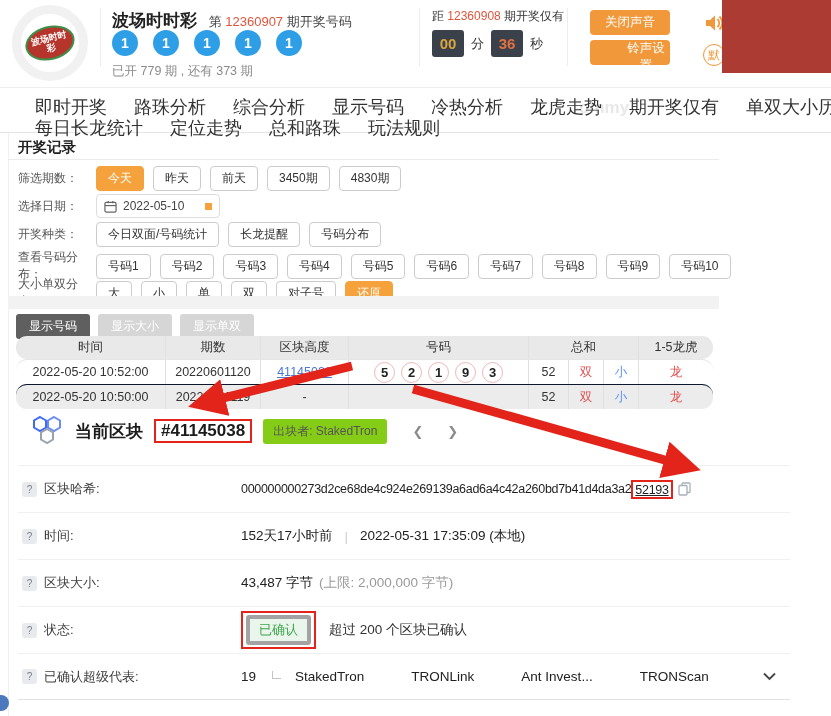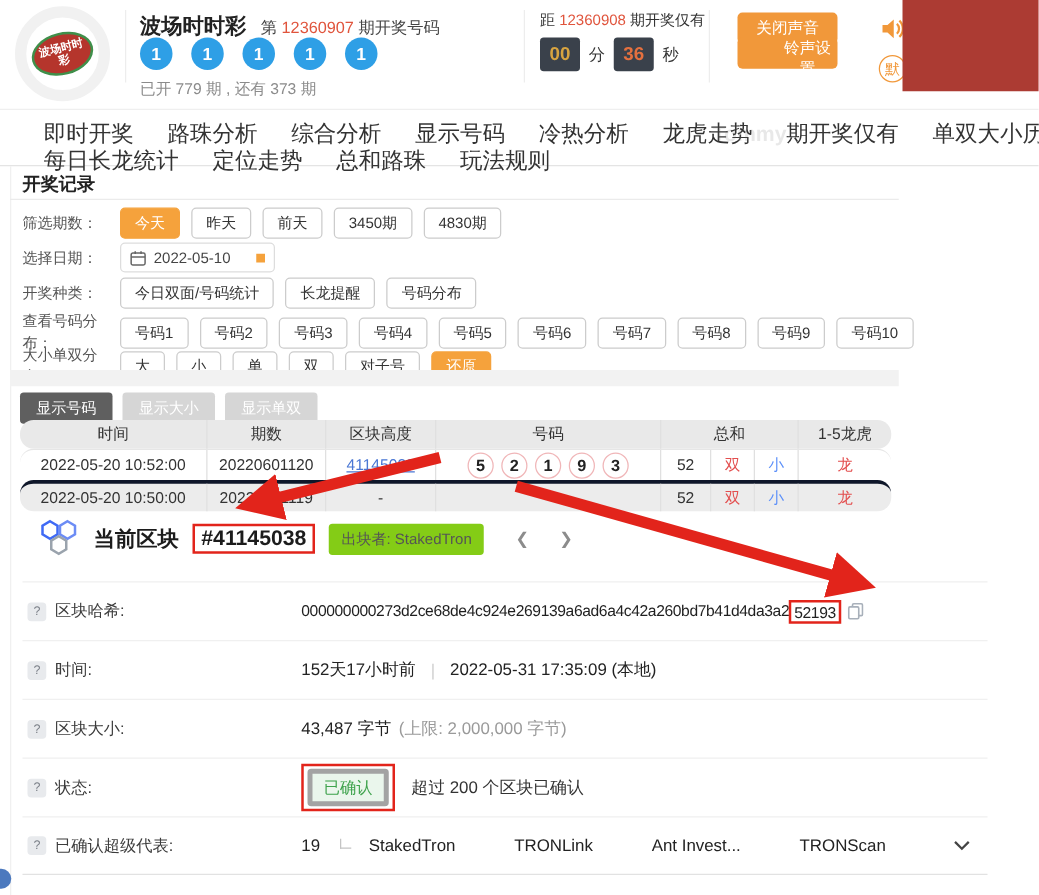--- a/index.html
+++ b/index.html
@@ -49,21 +49,21 @@
   .disp-btns { position:absolute; left:16px; top:314px; display:flex; gap:8px; }
   .disp-btn { border:none; border-radius:3px; color:#fff; font-size:12px; padding:4px 13px; background:#d6d6d6; cursor:pointer; font-family:inherit; }
   .disp-btn.active { background:#5f5f5f; }
   
   .tbl { position:absolute; left:16px; top:336px; width:697px; font-size:12.5px; }
   .trow { display:flex; align-items:stretch;border-radius:11px; }
   .tc { display:flex; align-items:center; justify-content:center; border-right:1px solid #e0e0e0; }
   .tc:last-child { border-right:none; }
   .thead { background:#e9e9e9; height:23px; color:#333; }
   .tbody1 { background:#fff; height:25px; border-top:1px solid #e6e6e6; }
-  .tbody2 { background:#ececec; height:25px; border-top:3px solid #0f172a; }
+  .tbody2 { background:#ececec; height:25px; border-top:1px solid #0f172a; }
   .c-time{width:150px;} .c-issue{width:95px;} .c-block{width:88px;} .c-nums{width:180px;}
   .c-sumh{width:110px;} .c-sum{width:40px;} .c-par{width:35px;} .c-size{width:35px;} .c-drag{width:74px;}
   .blk-link { color:#4a77d4; text-decoration:underline; cursor:pointer; }
   .numcircles { display:flex; gap:6px; }
   .ncirc { width:21px; height:21px; border-radius:50%; border:1px solid #f0b6b8; background:#fff; color:#222; font-weight:bold; font-size:13px; display:flex; align-items:center; justify-content:center; }
   .t-red { color:#e34f4f; } .t-blue { color:#5b8ff9; }
   
   .curblk { position:absolute; left:30px; top:415px; display:flex; align-items:center; gap:11px; }
   .curblk .cb-title { font-size:17px; font-weight:bold; color:#1c1c1c; }
   .red-annot { border:2px solid #e2241b; display:inline-block; }
@@ -129,21 +129,21 @@
   <div class="cd-boxes">
     <div class="cd-box cd-min">00</div>
     <span>分</span>
     <div class="cd-box cd-sec">36</div>
     <span>秒</span>
   </div>
 
   <div class="hdr-div" style="left:567px;"></div>
 
   <button class="hdr-btn" style="top:10px;">关闭声音</button>
-  <button class="hdr-btn" style="top:30px;padding-left:32px;">铃声设置</button>
+  <button class="hdr-btn" style="top:40px;padding-left:32px;">铃声设置</button>
 
   <span class="speaker-wrap">
     <svg width="20" height="20" viewBox="0 0 20 20">
       <polygon points="2,7 6,7 11,2.5 11,17.5 6,13 2,13" fill="#f1983a"></polygon>
       <path d="M13.5 6 A5.5 5.5 0 0 1 13.5 14" stroke="#f1983a" stroke-width="1.8" fill="none"></path>
       <path d="M15.5 3.5 A9 9 0 0 1 15.5 16.5" stroke="#f1983a" stroke-width="1.8" fill="none"></path>
     </svg>
   </span>
   <div class="def-badge">默</div>
 
@@ -310,21 +310,21 @@
 </div>
 
 <div class="details">
 
   <div class="drow">
     <div class="d-label">
       <span class="q-icon">?</span>
       <span>区块哈希:</span>
     </div>
     <span class="hash-text">000000000273d2ce68de4c924e269139a6ad6a4c42a260bd7b41d4da3a2</span>
-      <span class="red-annot status-annot" style="padding:0 1px;"><span class="hash-hl">52193</span></span>
+      <span class="red-annot status-annot" style="padding:0 1px;text-decoration:underline;"><span class="hash-hl">52193</span></span>
     <span class="copy-icon">
       <svg width="13" height="14" viewBox="0 0 13 14">
           <rect x="4" y="1" width="8" height="9.5" rx="1" fill="none" stroke="#a8b0ba" stroke-width="1.3"></rect>
           <rect x="1" y="3.5" width="8" height="9.5" rx="1" fill="#fff" stroke="#a8b0ba" stroke-width="1.3"></rect>
         </svg>
     </span>
   </div>
 
   <div class="drow">
     <div class="d-label">

